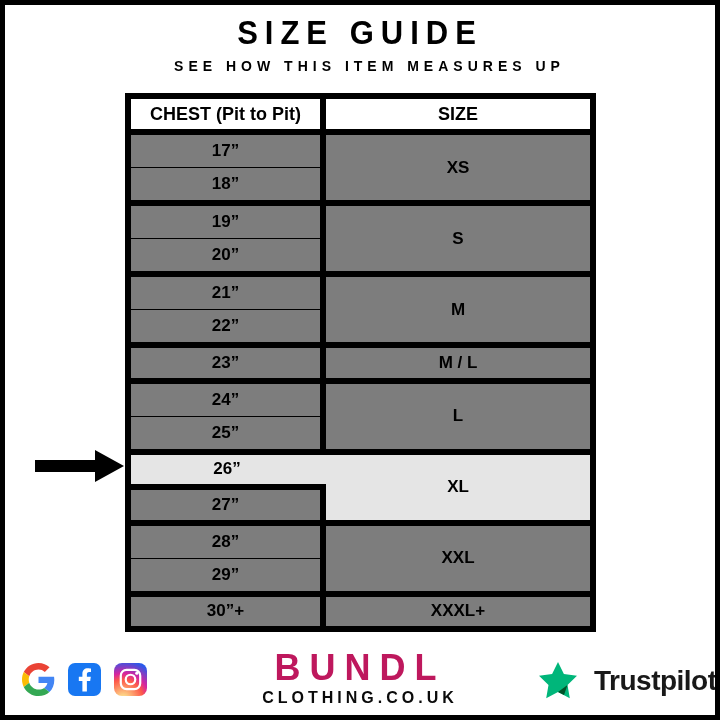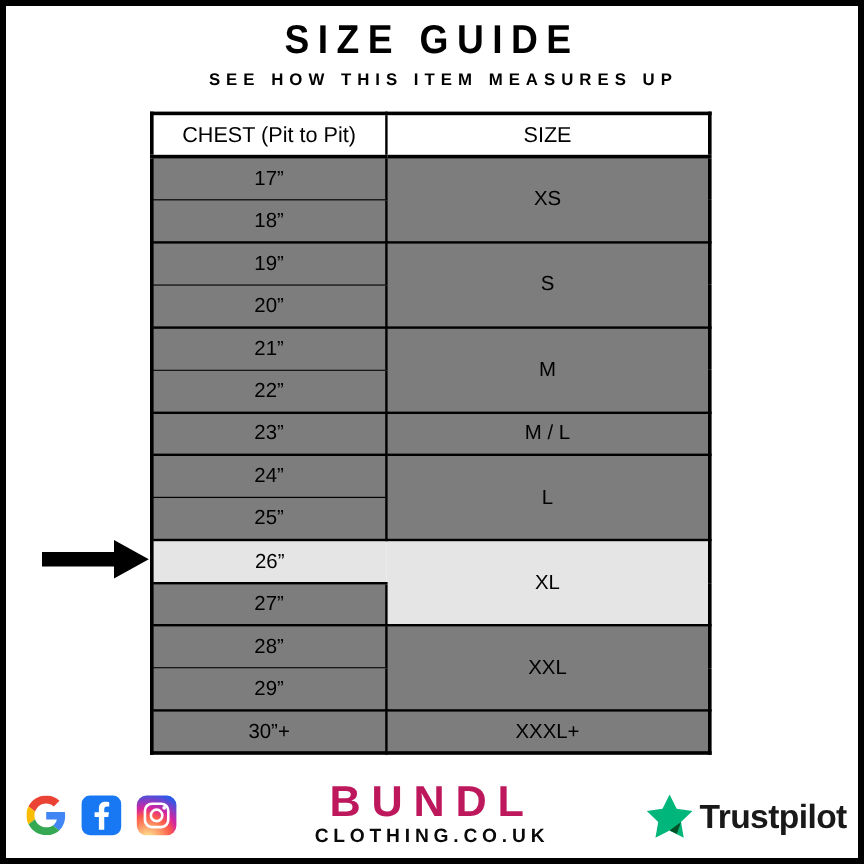--- a/index.html
+++ b/index.html
@@ -21,22 +21,22 @@
   }
   
   table.size-table {
     position:absolute; left:120px; top:88px;
     border-collapse:collapse; table-layout:fixed;
     border:3px solid #000;
   }
   .size-table col.c1 { width:195px; }
   .size-table col.c2 { width:270px; }
   .size-table th, .size-table td {
-    border:2px solid #000000; text-align:center; vertical-align:middle;
-    font-weight:normal; color:#000; padding:0;
+    border:6px solid #000000; text-align:center; vertical-align:middle;
+    font-weight:bold; color:#000; padding:0;
   }
   .size-table th { height:36px; font-size:18px; background:#fff; border-bottom:3px solid #000; }
   .size-table td { height:35.5px; font-size:17px; }
   .size-table td.gray { background:#7d7d7d; }
   .size-table td.hl   { background:#e5e5e5; }
   .size-table td.no-right { border-right:hidden; }
   .size-table td.ga { border-bottom-width:1px; }
   .size-table td.gb { border-top-width:1px; }
   
   .arrow { position:absolute; left:30px; top:444px; }
@@ -44,21 +44,21 @@
   .social { position:absolute; left:17px; top:658px; display:flex; gap:13px; align-items:center; }
   .icon-box { width:33px; height:33px; }
   .fb-box { background:#1877f2; border-radius:7px; display:flex; align-items:center; justify-content:center; }
   .ig-box {
     border-radius:8px; display:flex; align-items:center; justify-content:center;
     background:radial-gradient(circle at 28% 110%, #fdf497 0%, #fd5949 45%, #d6249f 60%, #285AEB 90%);
   }
   .brand { position:absolute; left:0; top:645px; width:100%; text-align:center; }
   .brand-name { font-size:36px; font-weight:bold; letter-spacing:9px; color:#be185d; line-height:1; }
   .brand-tagline { font-size:16px; font-weight:bold; letter-spacing:4px; color:#0a0a0a; margin-top:3px; }
-  .trustpilot { position:absolute; left:533px; top:656px; display:flex; align-items:center; gap:5px; }
+  .trustpilot { position:absolute; left:533px; top:656px; display:flex; align-items:center; gap:16px; }
   .tp-label { font-size:28px; font-weight:bold; color:#191919; letter-spacing:-0.5px; }
 </style>
 </head>
 <body>
 
 <div class="page">
 
   <div class="title">SIZE GUIDE</div>
   <div class="subtitle">SEE HOW THIS ITEM MEASURES UP</div>
 

